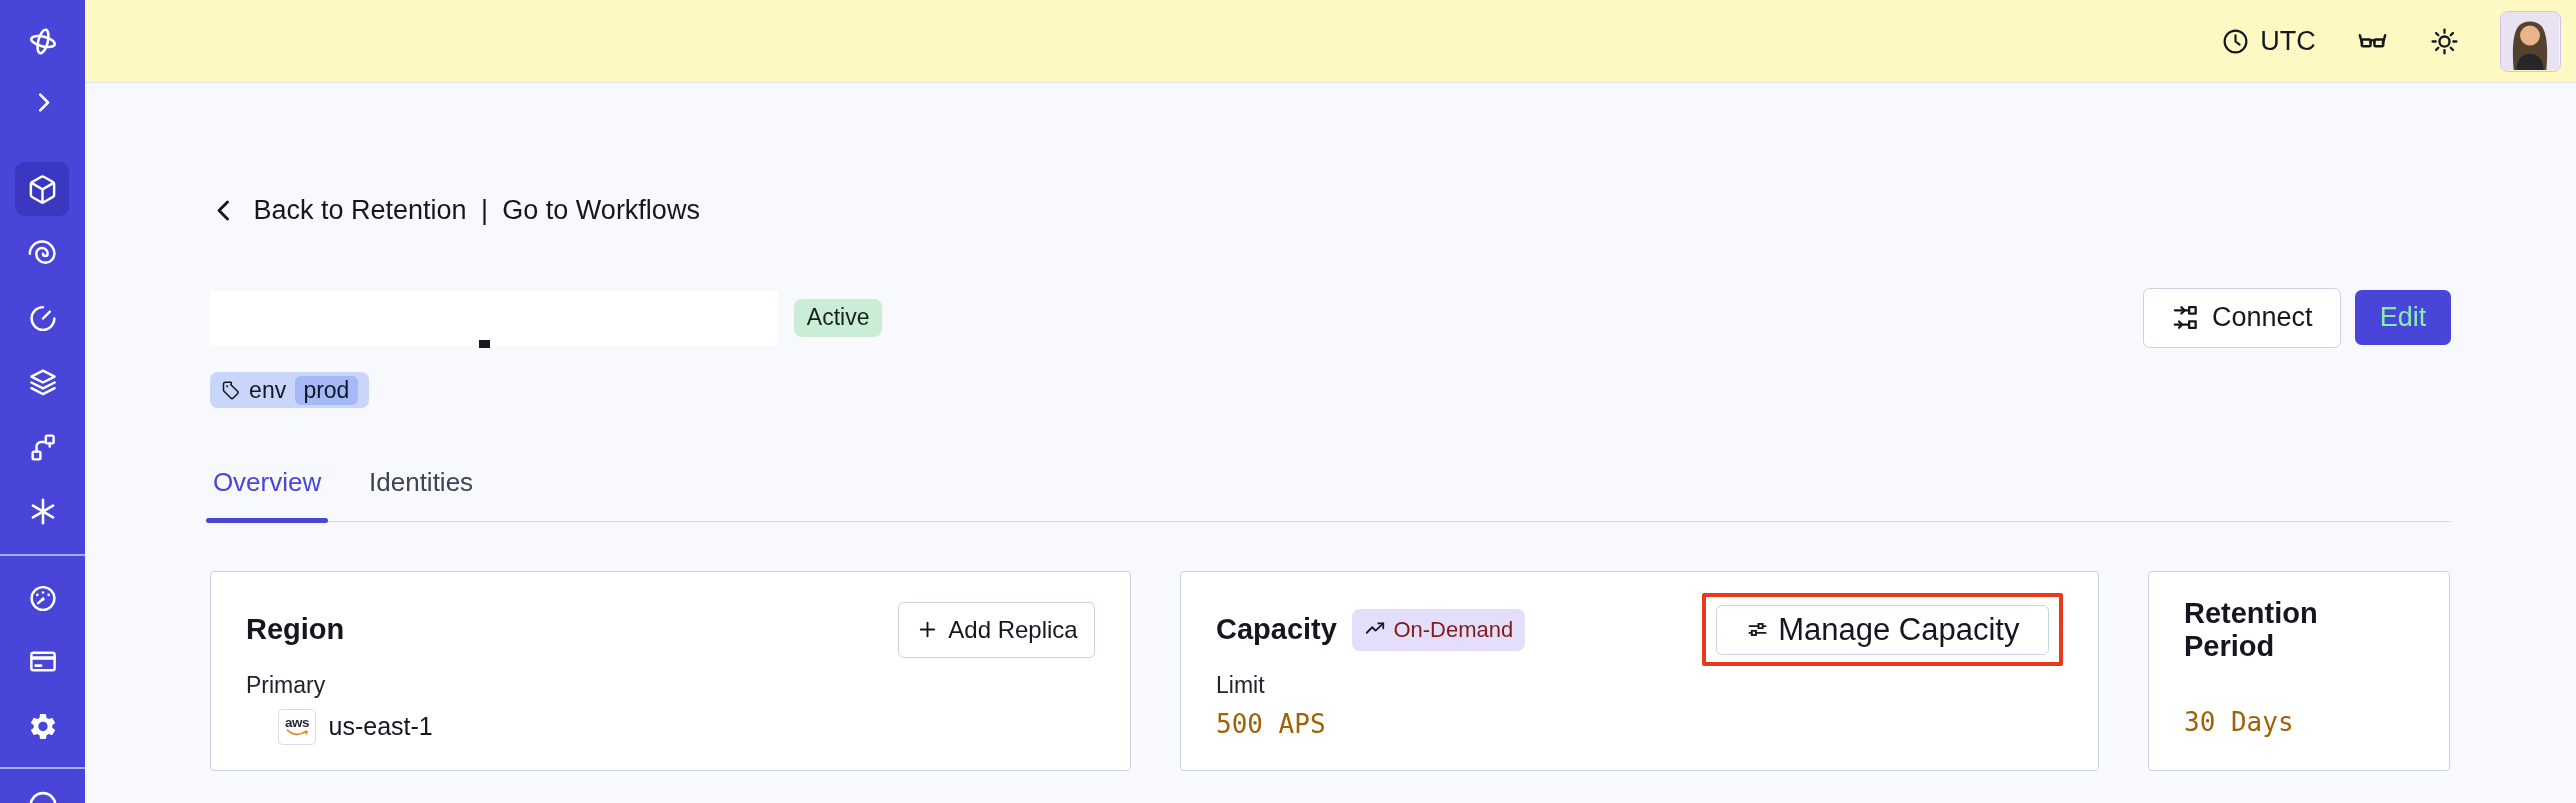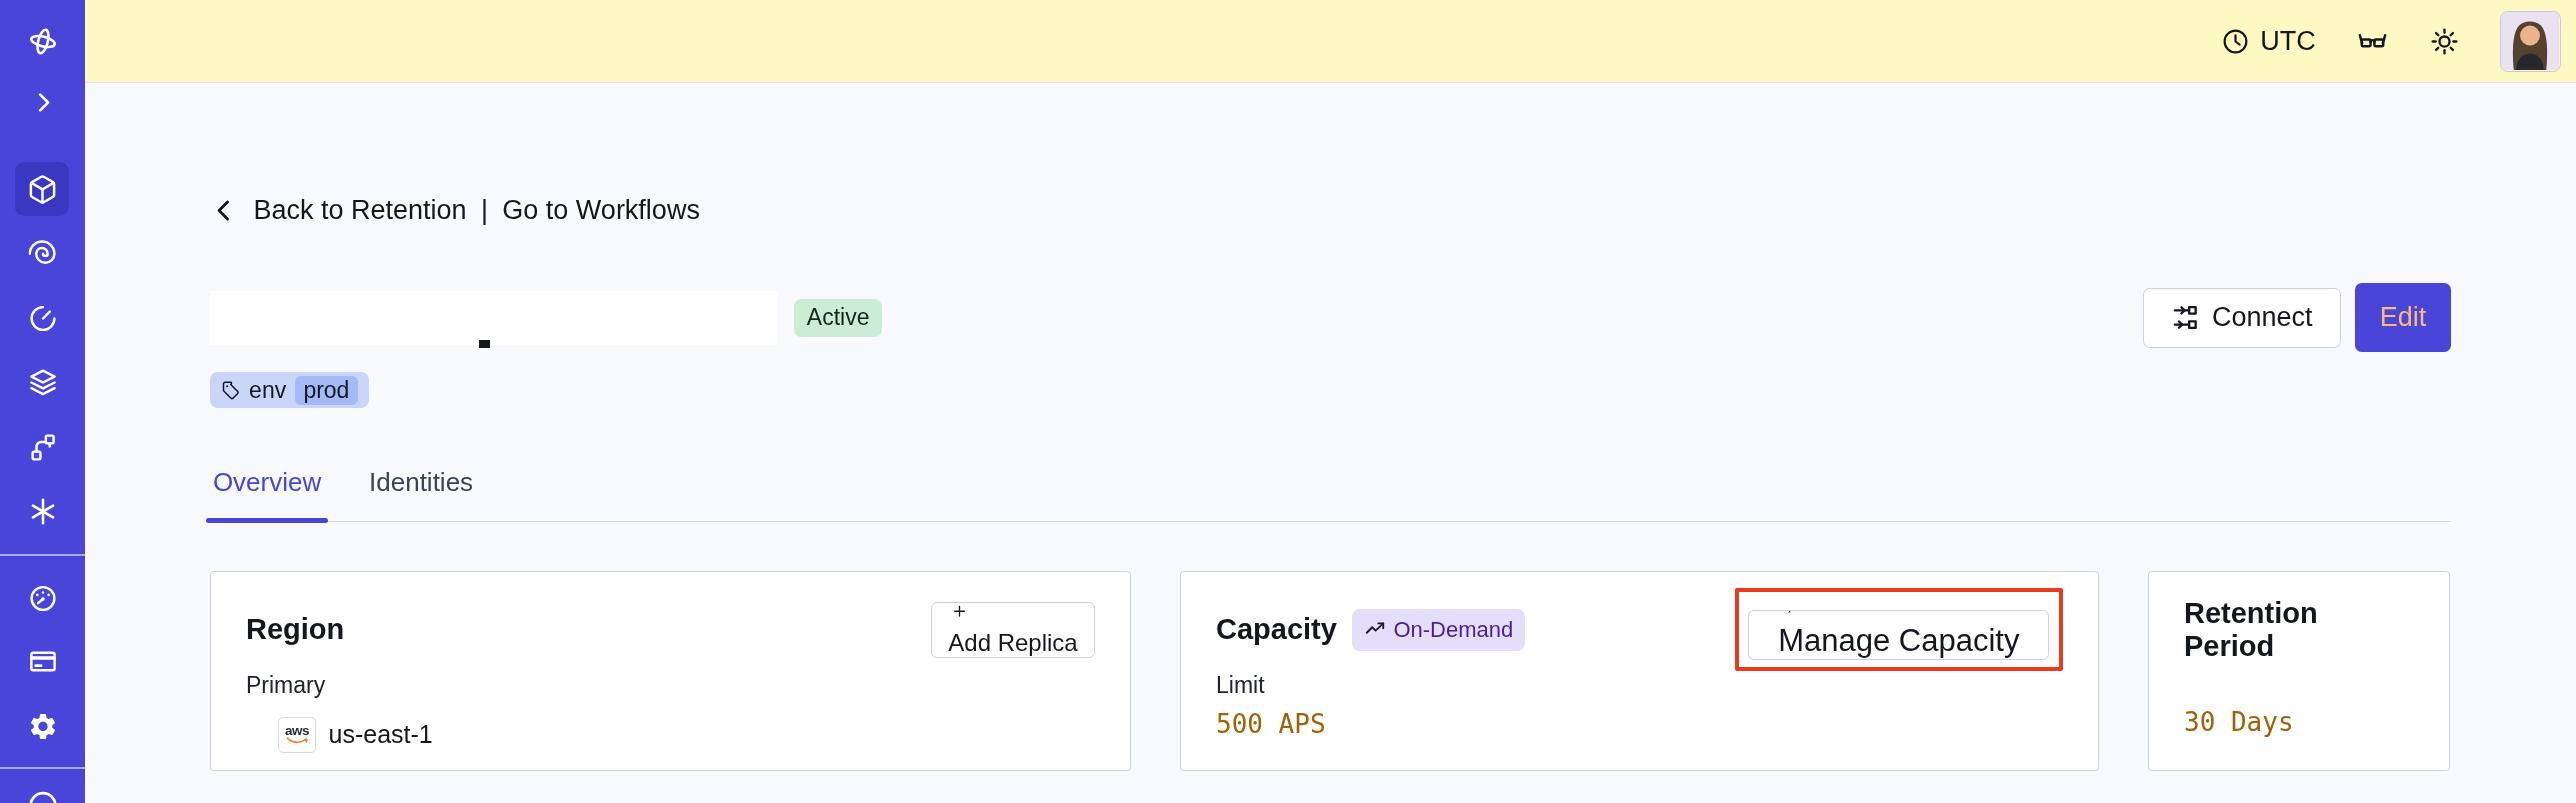--- a/index.html
+++ b/index.html
@@ -66,23 +66,23 @@
     display: inline-flex; align-items: center;
   }
   .title-actions { margin-left: auto; display: flex; align-items: center; gap: 14.4px; }
   .btn-connect {
     height: 60px; padding: 0 27px; background: #FFFFFF;
     border: 1.9px solid #C9D1E3; border-radius: 6.7px;
     display: inline-flex; align-items: center; gap: 12.5px;
     font-size: 27px; color: #15171E; cursor: pointer;
   }
   .btn-edit {
-    height: 69px; width: 96px; background: #4845D8; border: none; border-radius: 6.7px;
+    height: 55px; width: 96px; background: #4845D8; border: none; border-radius: 6.7px;
     display: inline-flex; align-items: center; justify-content: center;
-    font-size: 27px; color: #fdba74; cursor: pointer;
+    font-size: 27px; color: #86efac; cursor: pointer;
   }
 
   .tags-row { margin-top: 20px; display: flex; }
   .tag-pill {
     height: 36px; padding: 0 10.5px; border-radius: 7.7px; background: #C9D6FA;
     display: inline-flex; align-items: center; gap: 8.6px;
   }
   .tag-key { font-size: 23px; color: #101726; }
   .tag-val {
     height: 29px; padding: 0 8.6px; border-radius: 5.8px; background: #A4B9F5;
@@ -107,32 +107,32 @@
   }
   .card-region { width: 921px; }
   .card-capacity { width: 919px; }
   .card-retention { width: 302px; flex: none; }
   .card-header { height: 59px; display: flex; align-items: center; }
   .card-title { font-size: 29px; font-weight: 600; color: #15171E; }
   .hdr-right { margin-left: auto; display: flex; align-items: center; }
   .btn-card {
     height: 56px; padding: 0 16.3px; background: #FFFFFF;
     border: 1.9px solid #C9D1E3; border-radius: 5.8px;
-    display: inline-flex; align-items: flex-start; gap: 9.6px;
-    font-size: 24px; font-weight: 500; color: #15171E; cursor: pointer; flex-direction: column;
+    display: inline-flex; align-items: center; gap: 9.6px;
+    font-size: 24px; font-weight: 500; color: #15171E; cursor: pointer;
   }
   .btn-manage { height: 50px; font-size: 31px; padding: 0 29px; }
   .red-annotation { border: 4.8px solid #EA3A1C; padding: 7.7px 9.6px; border-radius: 1.9px; }
   .ondemand-badge {
     margin-left: 15.3px; height: 42px; padding: 0 11.5px; border-radius: 7.7px;
-    background: #E5DEFB; color: #4c1d95; font-size: 22px;
+    background: #E5DEFB; color: #7f1d1d; font-size: 22px;
     display: inline-flex; align-items: center; gap: 7.7px;
   }
   .card-label { margin-top: 12.5px; font-size: 23px; color: #20242E; }
-  .value-row { margin-top: 18px; display: flex; align-items: center; gap: 12.5px; padding-left: 32px; }
+  .value-row { margin-top: 10px; display: flex; align-items: center; gap: 12.5px; padding-left: 32px; }
   .value-text { font-size: 25px; color: #15171E; }
   .mono-value { font-family: "DejaVu Sans Mono", monospace; font-size: 26px; color: #a16207; }
   .card-capacity .mono-value, .card-retention .mono-value { margin-top: 0; }
   .card-capacity .val { margin-top: 10.5px; }
   .card-retention .val { margin-top: 48px; }
   .aws-badge {
     width: 38px; height: 36px; background: #FFFFFF; border: 1.9px solid #D8DCE6; border-radius: 4.8px;
     display: flex; flex-direction: column; align-items: center; justify-content: center;
   }
   .aws-word { font-size: 13.4px; font-weight: bold; color: #232A35; line-height: 13.4px; letter-spacing: -0.5px; }

